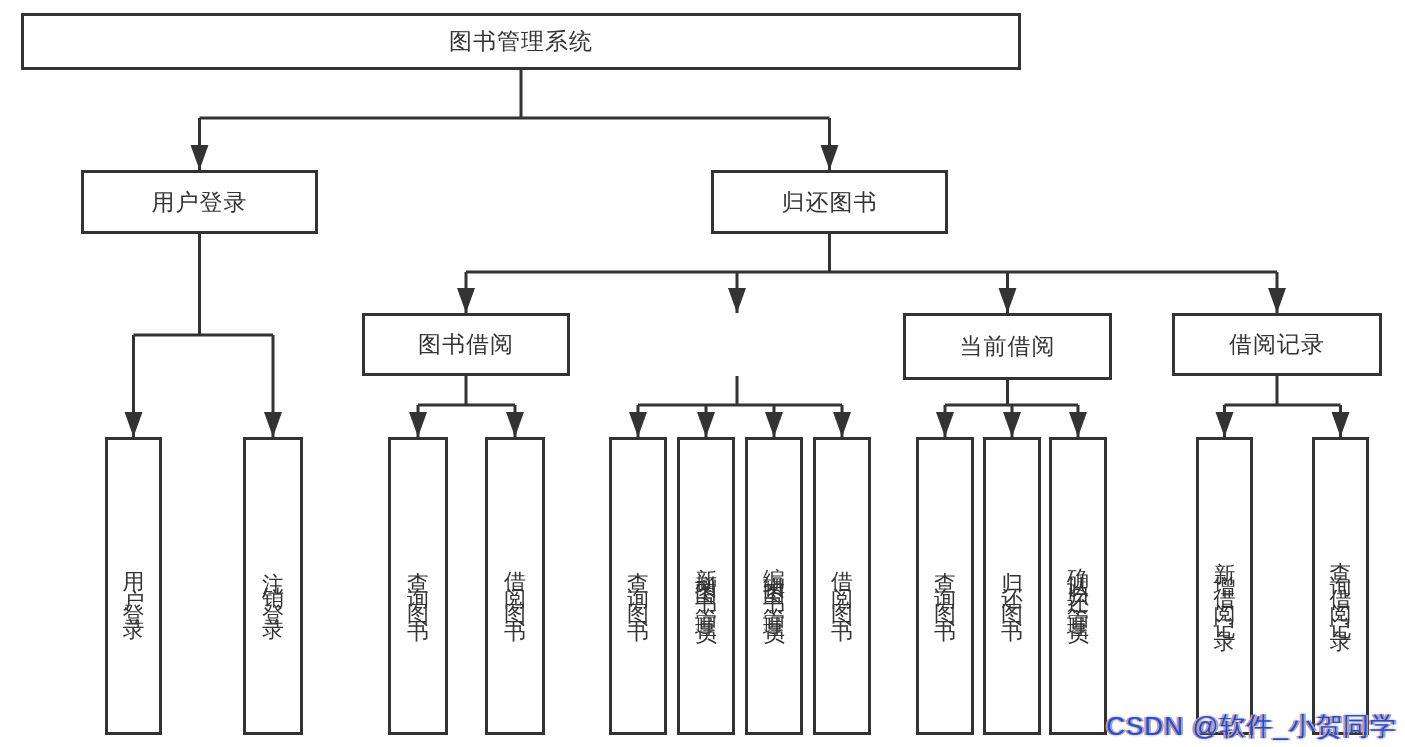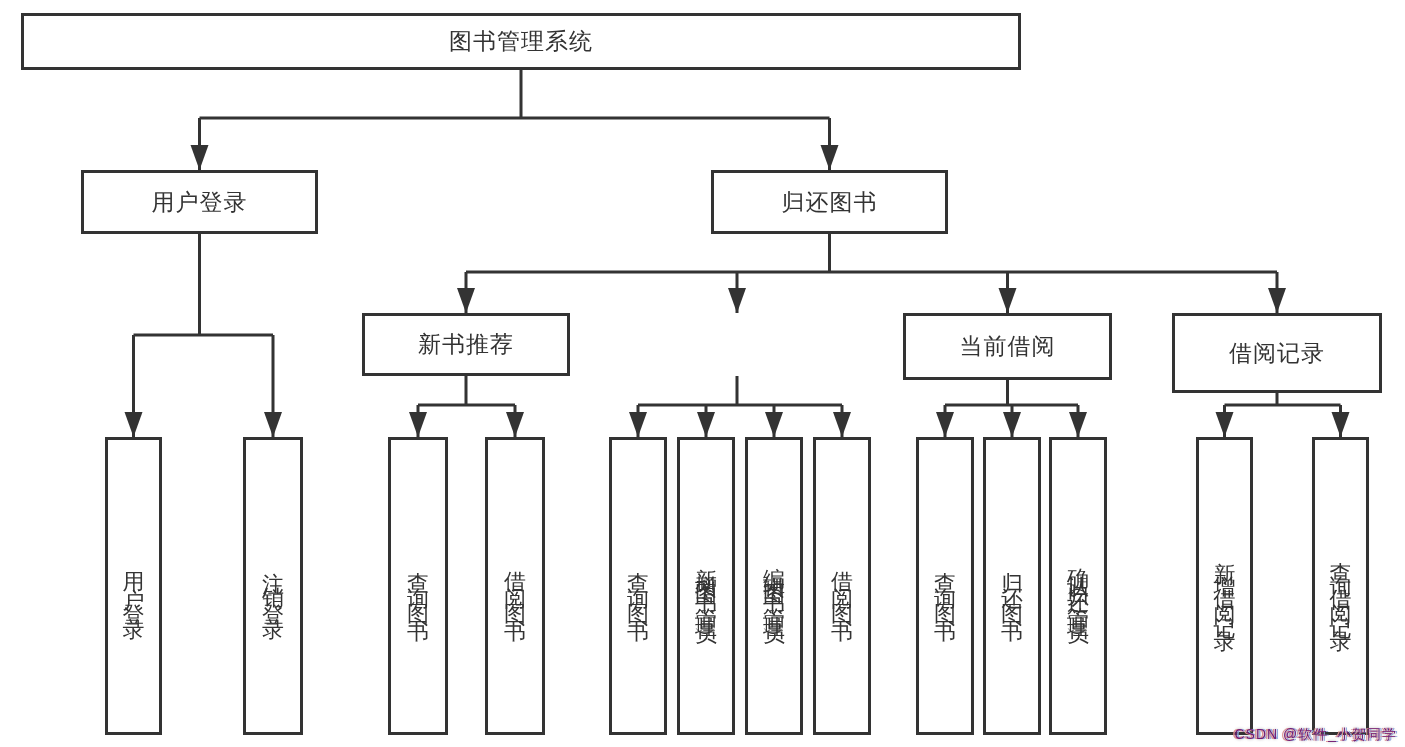--- a/index.html
+++ b/index.html
@@ -19,21 +19,21 @@
   .node.root span { font-size:23px; }
   .node.v span {
     writing-mode:vertical-rl; text-orientation:mixed;
     font-size:22px; line-height:1; white-space:nowrap;
   }
   .node.v.s span { letter-spacing:16px; }
   .node.v.m span { letter-spacing:14px; }
   .node.v.l span { letter-spacing:8px; }
   .watermark {
     position:absolute; right:8px; bottom:3px; z-index:3;
-    font-size:14px; letter-spacing:1px; color:#701a75;
+    font-size:26px; letter-spacing:1px; color:#1d4ed8;
     text-shadow:-2px 0 0 #dd8f8f, 2px 0 0 #8fa6dd, 0 0 3px rgba(90,90,90,0.65);
     white-space:nowrap;
   }
 </style>
 </head>
 <body>
 
 <div class="stage">
 
   <svg class="connectors" viewBox="0 0 1405 747" xmlns="http://www.w3.org/2000/svg">
@@ -73,26 +73,26 @@
   </div>
 
   <div class="node h" style="left:81px;top:170px;width:237px;height:64px">
     <span>用户登录</span>
   </div>
   <div class="node h" style="left:711px;top:170px;width:237px;height:64px">
     <span>归还图书</span>
   </div>
 
   <div class="node h" style="left:362px;top:313px;width:208px;height:63px">
-    <span>新书推荐</span>
+    <span>图书借阅</span>
   </div>
   <div class="node h" style="left:903px;top:313px;width:209px;height:67px">
     <span>当前借阅</span>
   </div>
-  <div class="node h" style="left:1172px;top:313px;width:210px;height:80px">
+  <div class="node h" style="left:1172px;top:313px;width:210px;height:63px">
     <span>借阅记录</span>
   </div>
 
   <div class="node v s" style="left:105px;top:437px;width:57px;height:298px">
     <span>用户登录</span>
   </div>
   <div class="node v s" style="left:243px;top:437px;width:60px;height:298px">
     <span>注销登录</span>
   </div>
 

